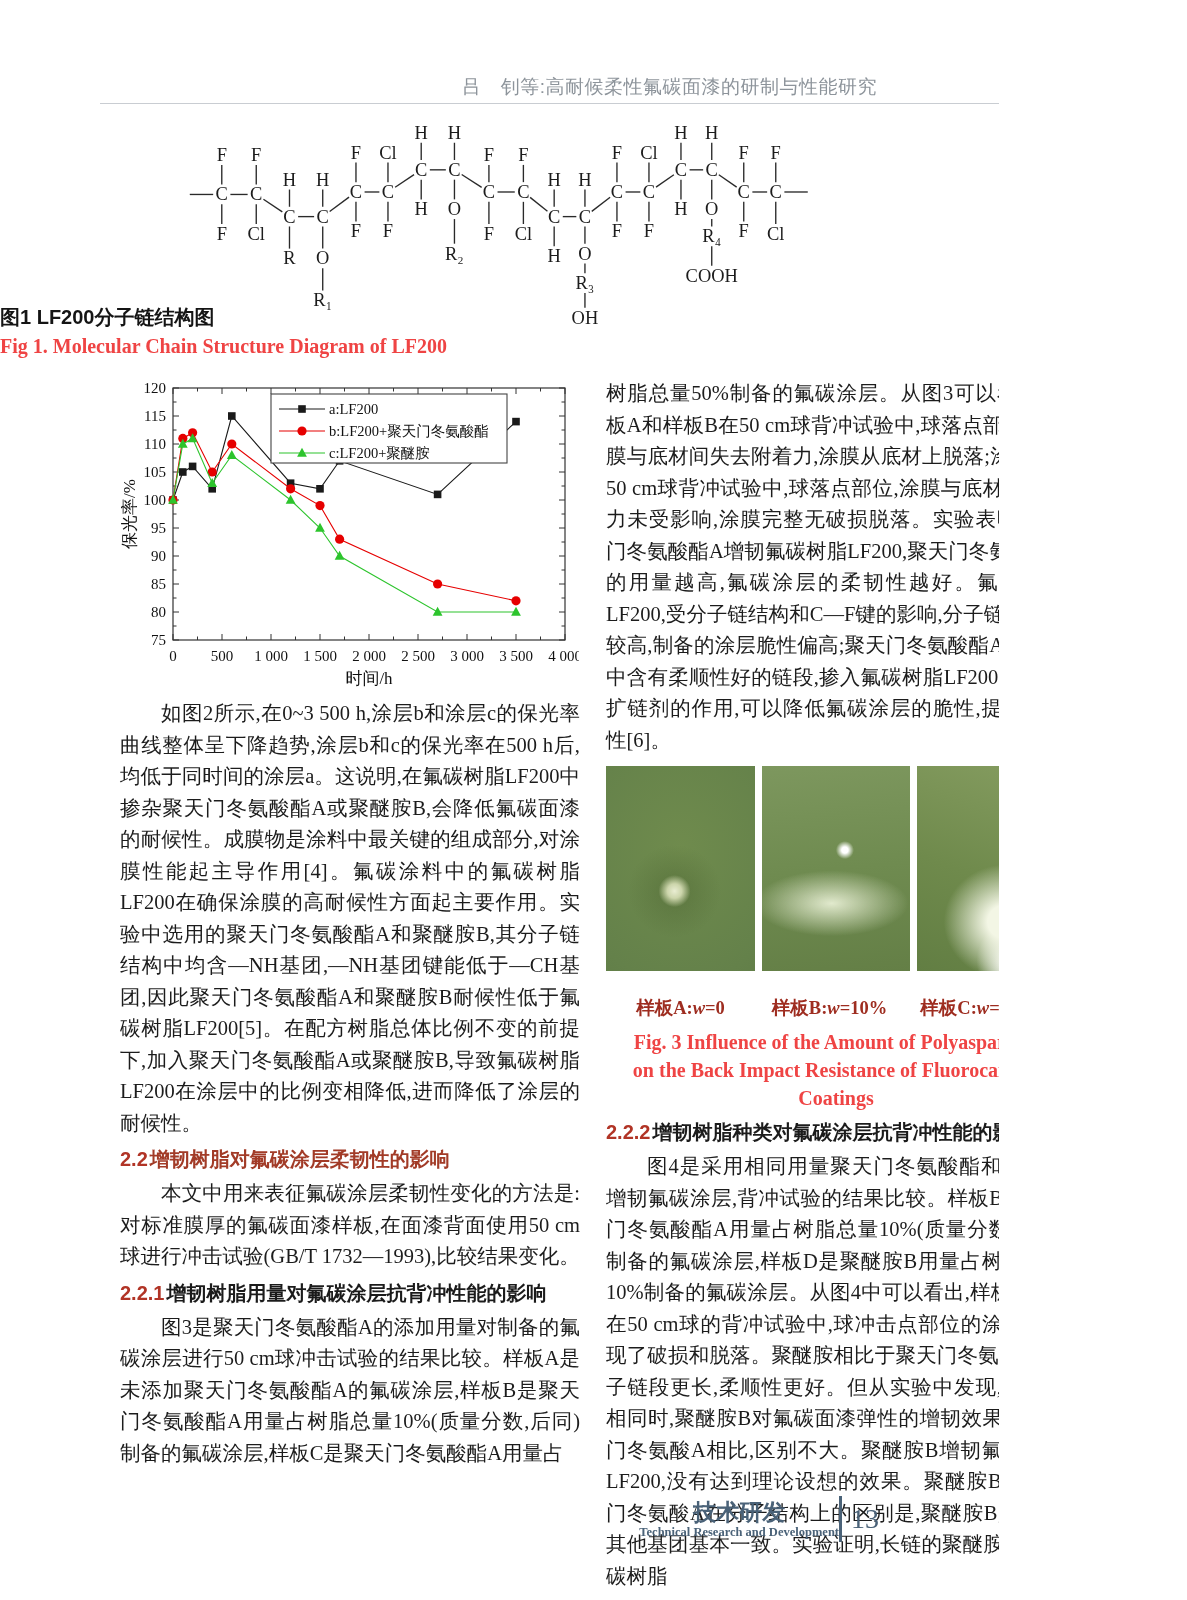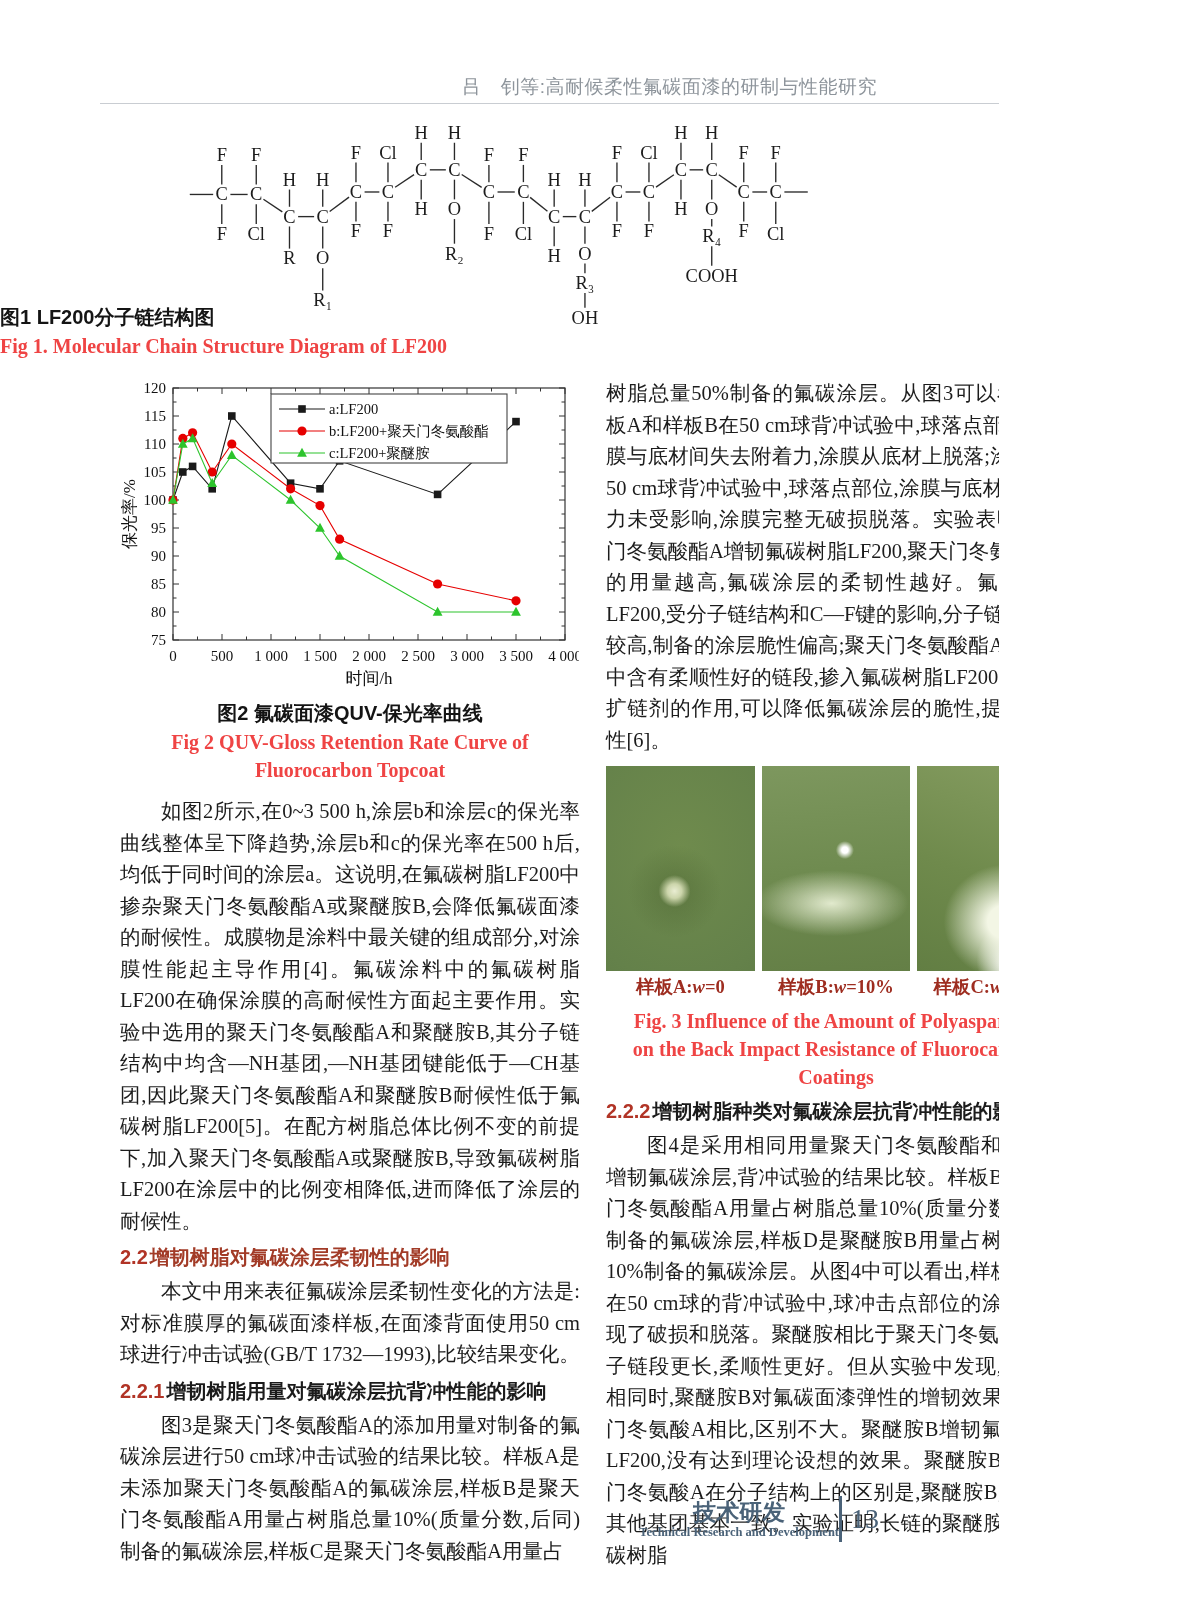--- a/index.html
+++ b/index.html
@@ -44,21 +44,21 @@
      radial-gradient(circle 62px at 46% 61%, rgba(72,96,46,0.45), rgba(0,0,0,0) 75%),
      radial-gradient(140% 120% at 50% 40%, #6f8b4d 0%, #64814a 55%, #597541 100%);}
   .photo-b{background:
      radial-gradient(circle 9px at 56% 41%, #ffffff 0 35%, rgba(255,255,255,0) 100%),
      radial-gradient(52% 16% at 47% 67%, rgba(238,244,219,0.9), rgba(238,244,219,0) 100%),
      linear-gradient(175deg, #7d975e 0%, #6f8b50 50%, #647f46 100%);}
   .photo-c{background:
      radial-gradient(42% 28% at 60% 76%, #f3f6e5 0 30%, rgba(243,246,229,0) 100%),
      radial-gradient(32% 22% at 72% 95%, #ffffff 0 40%, rgba(255,255,255,0) 100%),
      linear-gradient(200deg, #869d61 0%, #6f8a4c 55%, #627e43 100%);}
-  .photo-labels{display:flex;gap:7px;margin-top:3px;}
+  .photo-labels{display:flex;margin-top:24px;}
   .photo-label{width:149px;text-align:center;font-weight:700;font-size:18.5px;color:#9e2d20;}
   .photo-label .var{font-style:italic;}
   .fig3-captions{text-align:center;margin:8px 0 2px 0;}
 
   
   .footer{position:absolute;top:1496px;right:120px;display:flex;align-items:center;color:#4a6278;}
   .footer-text{text-align:center;}
   .footer-cn{font-family:"Liberation Sans","DejaVu Sans",sans-serif;font-weight:700;
              font-size:23px;line-height:26px;}
   .footer-en{font-weight:700;font-size:12.5px;line-height:15px;}
@@ -358,24 +358,20 @@
               <text x="208" y="36" font-size="14.5" font-family="Liberation Serif, DejaVu Serif, serif" fill="#111">a:LF200</text>
               <line x1="158" y1="53" x2="204" y2="53" stroke="#e60000" stroke-width="1.1"></line>
               <circle cx="181" cy="53" r="4.6" fill="#e60000"></circle>
               <text x="208" y="58" font-size="14.5" font-family="Liberation Serif, DejaVu Serif, serif" fill="#111">b:LF200+聚天门冬氨酸酯</text>
               <line x1="158" y1="75" x2="204" y2="75" stroke="#2dc42d" stroke-width="1.1"></line>
               <path d="M 181 69.8 L 185.9 78.8 L 176.1 78.8 Z" fill="#2dc42d"></path>
               <text x="208" y="80" font-size="14.5" font-family="Liberation Serif, DejaVu Serif, serif" fill="#111">c:LF200+聚醚胺</text>
             </g>
           </svg>
       </div>
-      <div class="fig2-captions">
-        <div class="cap-cn">图2  氟碳面漆QUV-保光率曲线</div>
-        <div class="cap-en" style="width:430px;margin:0 auto;">Fig 2  QUV-Gloss Retention Rate Curve of Fluorocarbon Topcoat</div>
-      </div>
       <p class="body">如图2所示,在0~3 500 h,涂层b和涂层c的保光率曲线整体呈下降趋势,涂层b和c的保光率在500 h后,均低于同时间的涂层a。这说明,在氟碳树脂LF200中掺杂聚天门冬氨酸酯A或聚醚胺B,会降低氟碳面漆的耐候性。成膜物是涂料中最关键的组成部分,对涂膜性能起主导作用[4]。氟碳涂料中的氟碳树脂LF200在确保涂膜的高耐候性方面起主要作用。实验中选用的聚天门冬氨酸酯A和聚醚胺B,其分子链结构中均含—NH基团,—NH基团键能低于—CH基团,因此聚天门冬氨酸酯A和聚醚胺B耐候性低于氟碳树脂LF200[5]。在配方树脂总体比例不变的前提下,加入聚天门冬氨酸酯A或聚醚胺B,导致氟碳树脂LF200在涂层中的比例变相降低,进而降低了涂层的耐候性。</p>
       <div class="h-red">
         <span class="h-num">2.2</span>
         <span class="h-title-red">增韧树脂对氟碳涂层柔韧性的影响</span>
       </div>
       <p class="body">本文中用来表征氟碳涂层柔韧性变化的方法是:对标准膜厚的氟碳面漆样板,在面漆背面使用50 cm球进行冲击试验(GB/T 1732—1993),比较结果变化。</p>
       <div class="h-red">
         <span class="h-num">2.2.1</span>
         <span class="h-title-dark">增韧树脂用量对氟碳涂层抗背冲性能的影响</span>
       </div>

